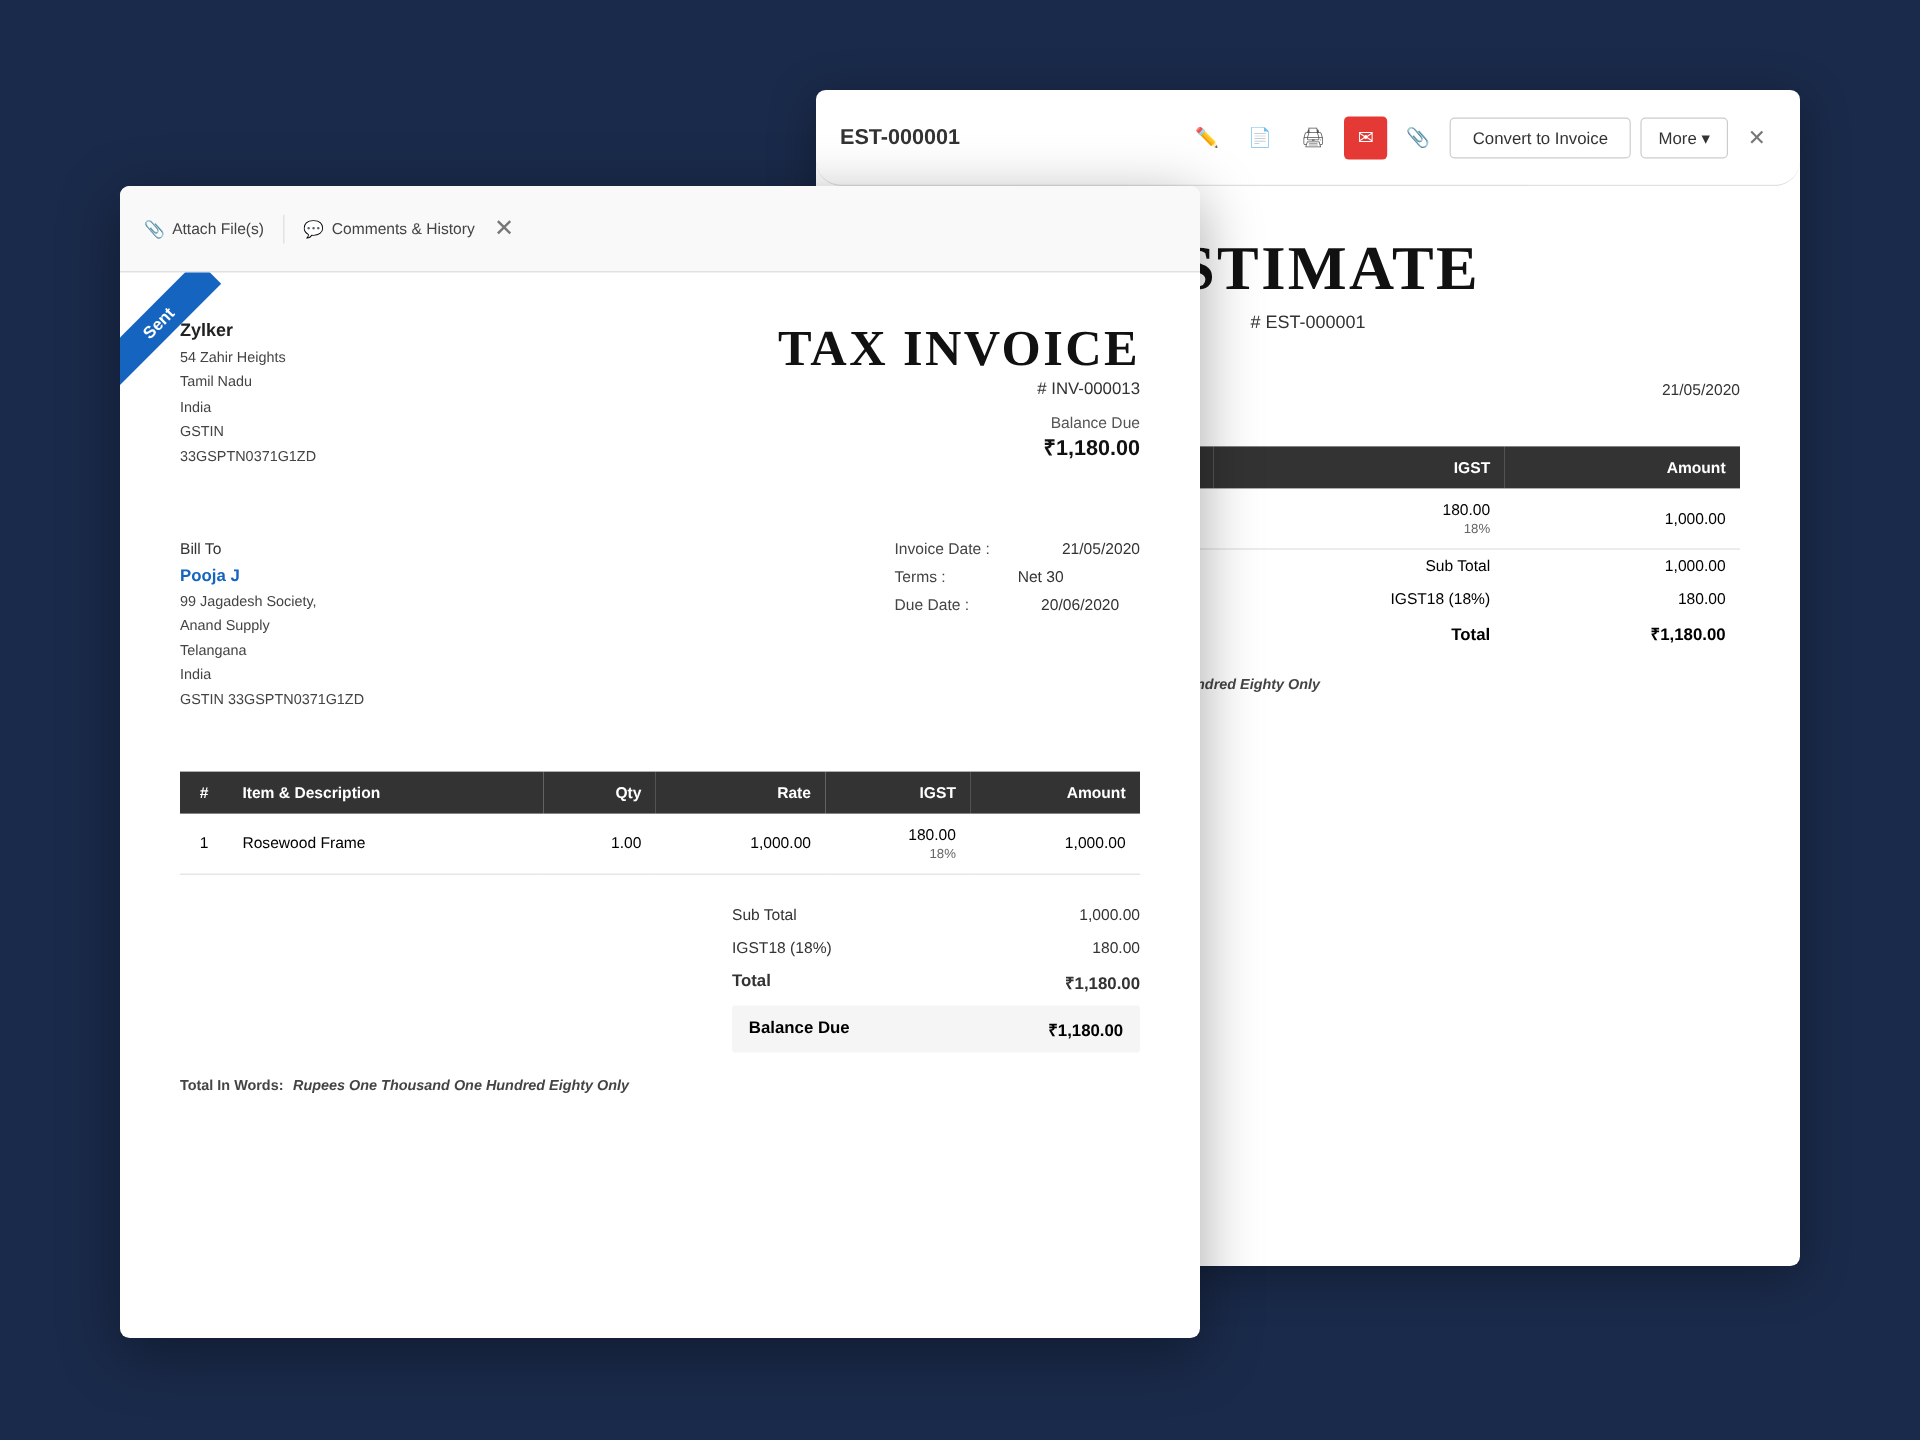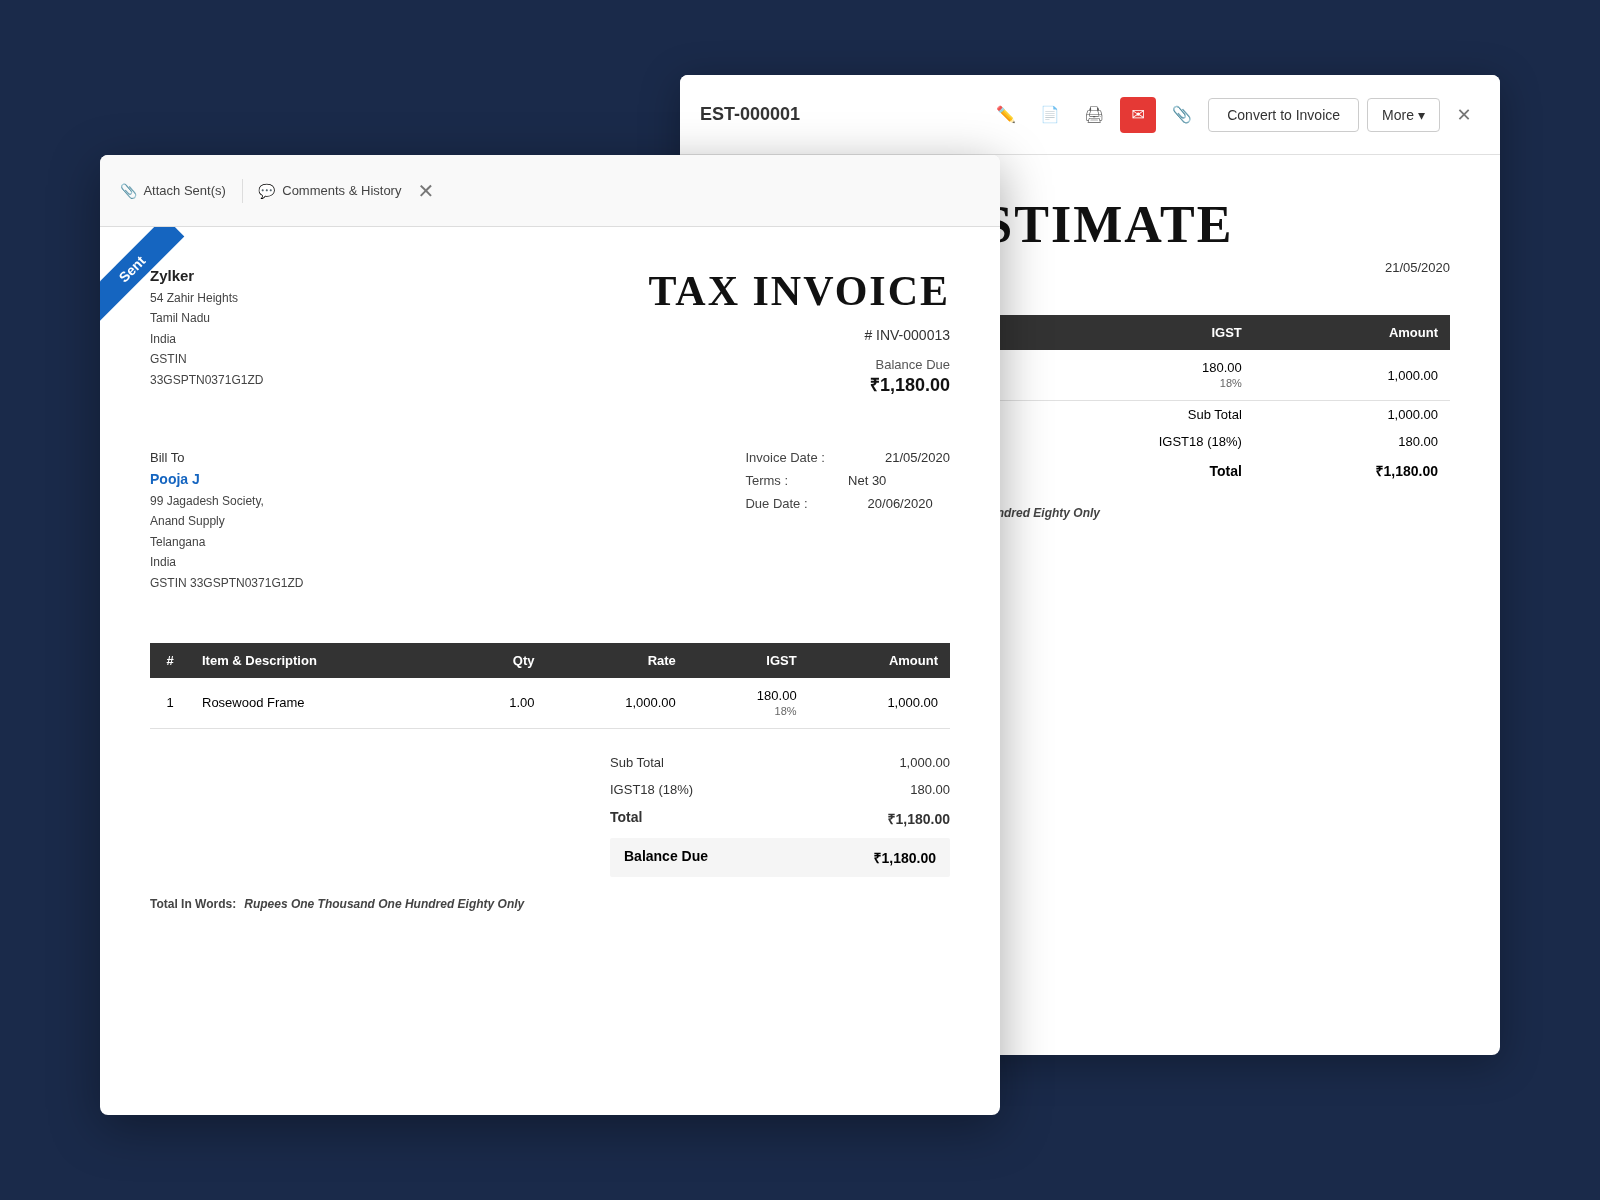--- a/index.html
+++ b/index.html
@@ -35,20 +35,21 @@
     }
 
     .estimate-toolbar {
       display: flex;
       align-items: center;
       padding: 0 20px;
       height: 80px;
       background: #fff;
       border-bottom: 1px solid #e0e0e0;
       gap: 10px;
+      border-radius: 21px;
     }
 
     .estimate-title {
       font-size: 18px;
       font-weight: 600;
       color: #333;
       flex: 1;
     }
 
     .toolbar-icons {
@@ -319,21 +320,21 @@
       font-size: 42px;
       font-weight: 900;
       font-family: Georgia, serif;
       color: #111;
       letter-spacing: 2px;
     }
 
     .invoice-num {
       font-size: 14px;
       color: #333;
-      margin-top: 12px;
+      margin-top: 0;
     }
 
     .balance-due-label {
       font-size: 13px;
       color: #555;
       margin-top: 14px;
     }
 
     .balance-due-amount {
       font-size: 18px;
@@ -513,20 +514,21 @@
         <button class="more-btn">
           <span>More</span>
           <span>▾</span>
         </button>
         <button class="close-btn">✕</button>
       </div>
     </div>
 
     <div class="estimate-body">
       <div class="estimate-heading">ESTIMATE</div>
+      <div class="estimate-number"># EST-000001</div>
 
       <div class="estimate-date-row">
         <span class="estimate-date-label">Estimate Date :</span>
         <span class="estimate-date-val">21/05/2020</span>
       </div>
 
       <table class="est-table">
         <thead>
           <tr>
             <th>Qty</th>
@@ -573,21 +575,21 @@
   <div class="invoice-panel">
 
     <div class="ribbon-container">
       <div class="ribbon">Sent</div>
     </div>
 
     <div class="invoice-toolbar">
       <div class="toolbar-right">
         <button class="attach-btn">
           <span class="paperclip-icon"></span>
-          <span>Attach Sent(s)</span>
+          <span>Attach File(s)</span>
         </button>
         <div class="toolbar-divider"></div>
         <button class="comments-btn">
           <span class="comment-icon"></span>
           <span>Comments &amp; History</span>
         </button>
         <button class="inv-close-btn">✕</button>
       </div>
     </div>
 

